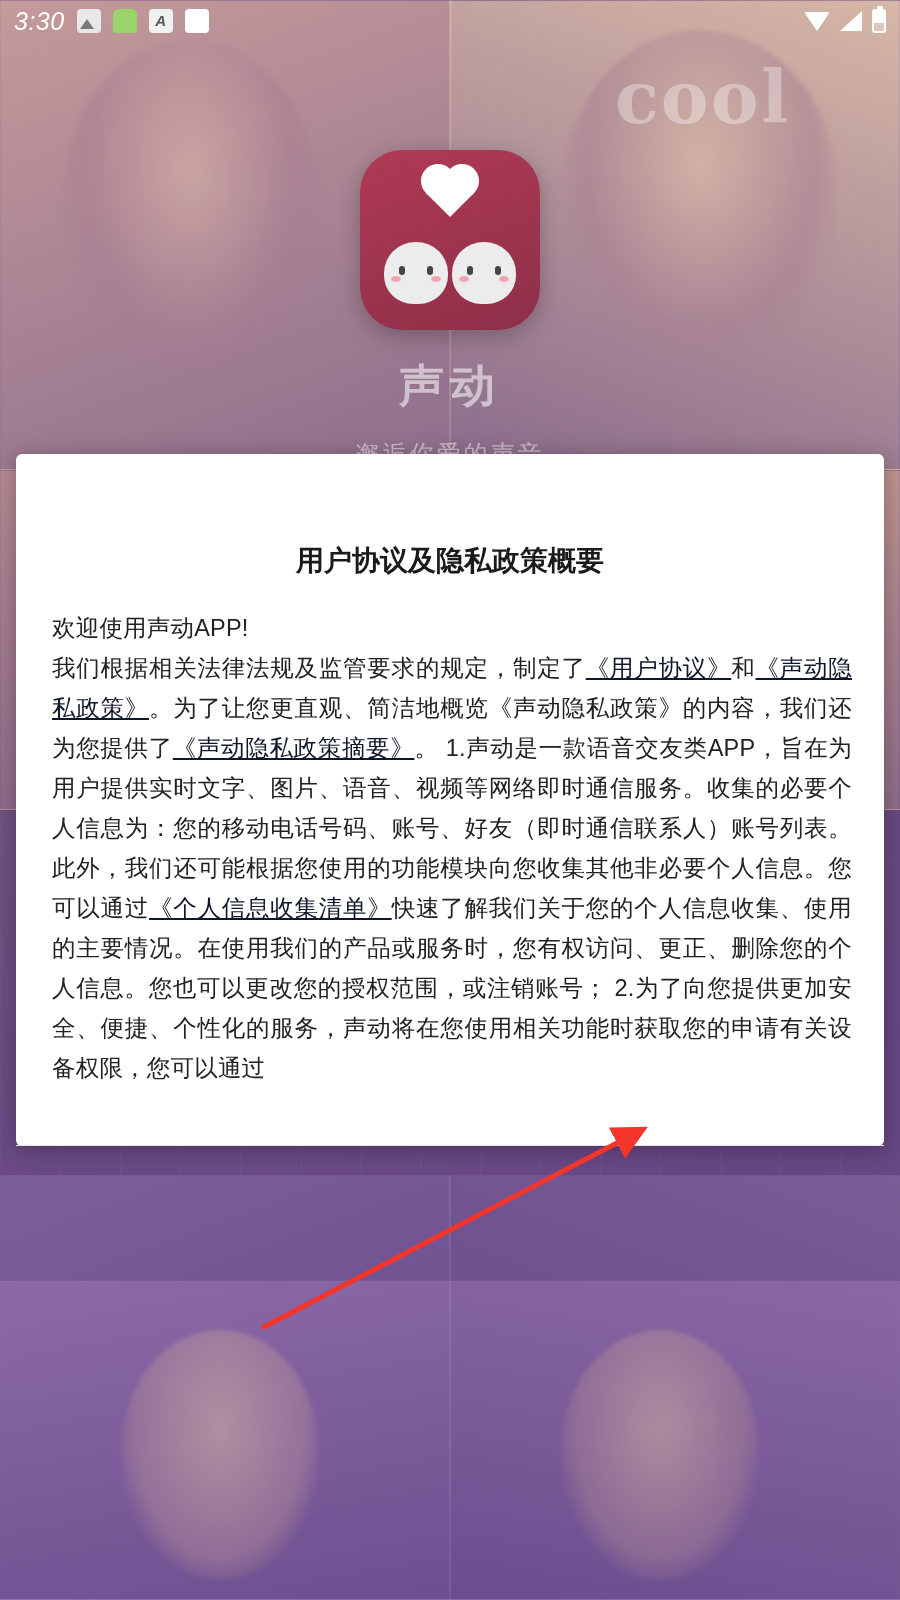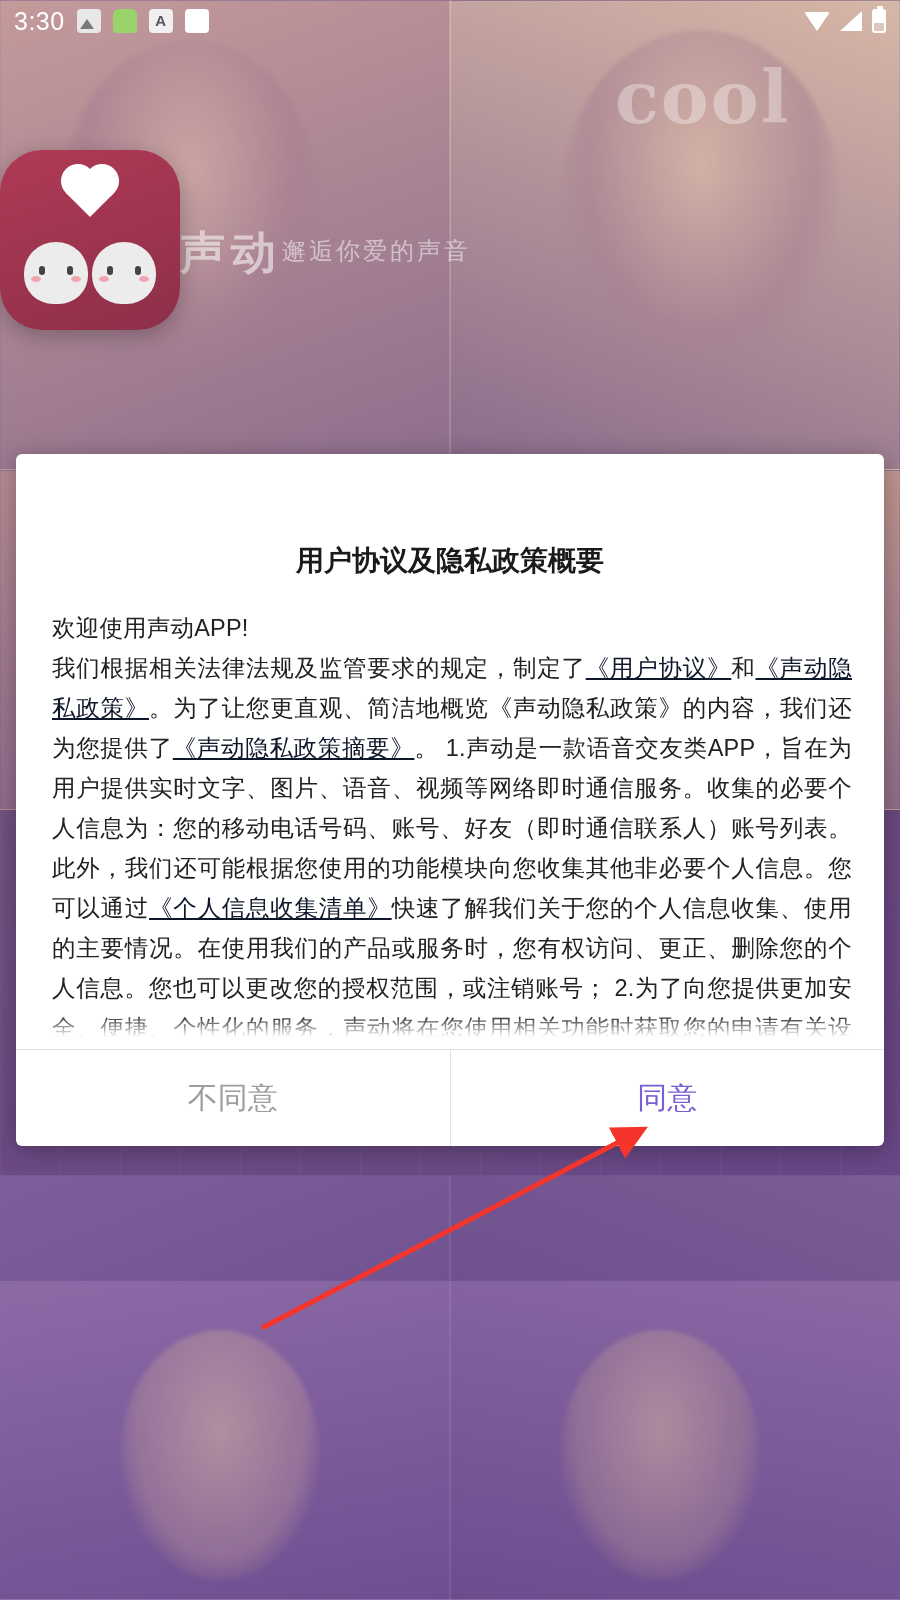--- a/index.html
+++ b/index.html
@@ -60,20 +60,21 @@
     font-weight: bold;
   }
 
   
   .statusbar {
     position: absolute; top: 0; left: 0; right: 0; height: 42px;
     display: flex; align-items: center; justify-content: space-between;
     padding: 10px 14px;
     color: #ffffff;
     z-index: 30;
+    font-style: italic;
   }
   .sb-left { display: flex; align-items: center; gap: 12px; }
   .sb-clock { font-size: 25px; font-weight: 500; letter-spacing: 0.5px; }
   .sb-ico {
     width: 24px; height: 24px; border-radius: 4px;
     background: #ffffff; display: inline-block;
     position: relative;
   }
   .sb-ico.photo { background: #e8e8e8; }
   .sb-ico.photo::after {
@@ -103,21 +104,21 @@
     position: relative; background: linear-gradient(#ffffff 60%, rgba(255,255,255,0.25) 60%);
   }
   .ico-battery::before {
     content: ""; position: absolute; top: -5px; left: 3px;
     width: 6px; height: 3px; background: #ffffff; border-radius: 1px;
   }
 
   
   .splash {
     position: absolute; left: 0; right: 0; top: 150px;
-    display: flex; flex-direction: row; align-items: center;
+    display: flex; flex-direction: column; align-items: center;
     z-index: 5;
   }
   .applogo {
     width: 180px; height: 180px; border-radius: 42px;
     background: linear-gradient(160deg, #b03a55 0%, #8d2f49 100%);
     position: relative;
     box-shadow: 0 6px 22px rgba(0,0,0,0.25);
   }
   .applogo .heart {
     position: absolute; left: 50%; top: 26px; transform: translateX(-50%) rotate(-45deg);
@@ -264,25 +265,20 @@
     <div class="app-slogan">邂逅你爱的声音</div>
   </div>
 
   <div class="dialog">
     <div class="dlg-title">用户协议及隐私政策概要</div>
     <div class="dlg-body">
       <div class="dlg-text" id="policy-text"><span>欢迎使用声动APP!</span><br><span> 我们根据相关法律法规及监管要求的规定，制定了</span><span class="lnk">《用户协议》</span><span>和</span><span class="lnk">《声动隐私政策》</span><span>。为了让您更直观、简洁地概览《声动隐私政策》的内容，我们还为您提供了</span><span class="lnk">《声动隐私政策摘要》</span><span>。 1.声动是一款语音交友类APP，旨在为用户提供实时文字、图片、语音、视频等网络即时通信服务。收集的必要个人信息为：您的移动电话号码、账号、好友（即时通信联系人）账号列表。此外，我们还可能根据您使用的功能模块向您收集其他非必要个人信息。您可以通过</span><span class="lnk">《个人信息收集清单》</span><span>快速了解我们关于您的个人信息收集、使用的主要情况。在使用我们的产品或服务时，您有权访问、更正、删除您的个人信息。您也可以更改您的授权范围，或注销账号； 2.为了向您提供更加安全、便捷、个性化的服务，声动将在您使用相关功能时获取您的申请有关设备权限，您可以通过</span></div>
       <div class="fade-bottom"></div>
     </div>
     <div class="dlg-divider-h"></div>
-    <div class="dlg-actions">
-      <button class="dlg-btn disagree">不同意</button>
-      <div class="dlg-divider-v"></div>
-      <button class="dlg-btn agree">同意</button>
-    </div>
   </div>
 
   <svg class="arrow-layer" viewBox="0 0 900 1600" width="900" height="1600">
     <defs>
       <marker id="ah" markerWidth="7" markerHeight="7" refX="5.2" refY="3.5" orient="auto">
         <polygon points="0,0 7,3.5 0,7" fill="#f5352b"></polygon>
       </marker>
     </defs>
     <line x1="262" y1="1328" x2="640" y2="1131" stroke="#f5352b" stroke-width="5" marker-end="url(#ah)"></line>
   </svg>

